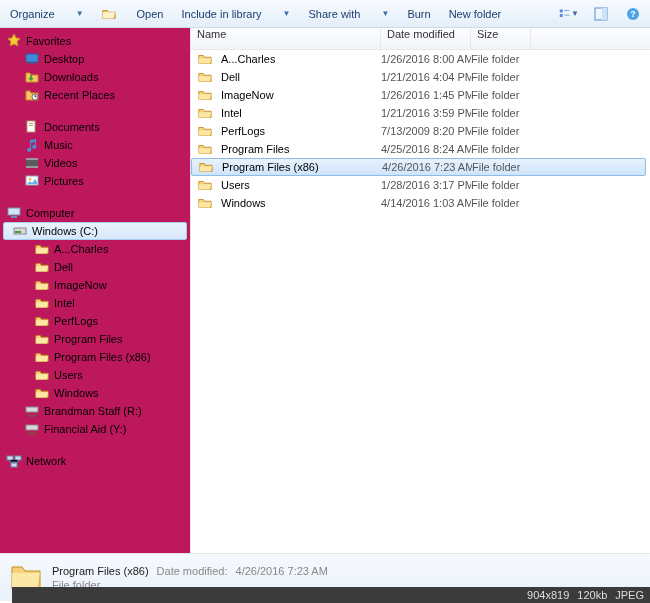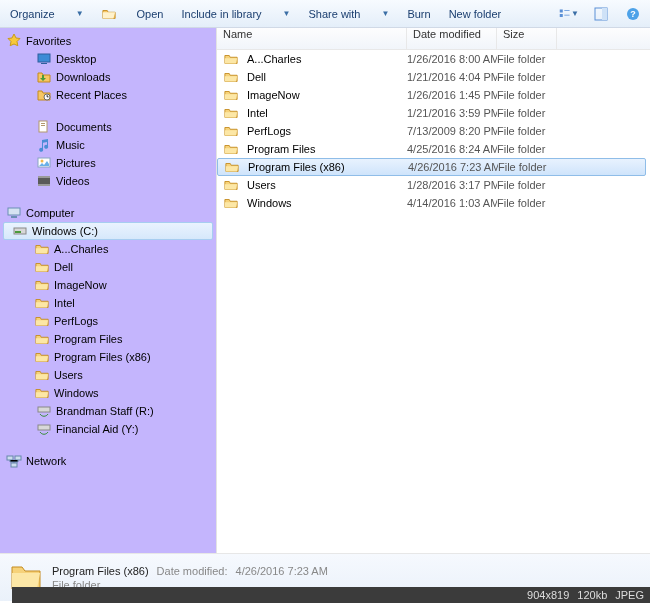--- a/index.html
+++ b/index.html
@@ -37,22 +37,22 @@
   .view-btn {
     width: 22px; height: 20px;
     display: flex; align-items: center; justify-content: center;
     border: 1px solid transparent;
   }
   .main {
     display: flex;
     height: 525px;
   }
   .sidebar {
-    width: 217px;
-    background: #c4b5fd;
+    width: 191px;
+    background: #be185d;
     border-right: 1px solid #e3e3e3;
     padding: 4px 0;
     overflow: hidden;
   }
   .tree-group { margin-bottom: 14px; }
   .tree-row {
     display: flex;
     align-items: center;
     height: 18px;
     padding-left: 6px;
@@ -65,21 +65,21 @@
     border: 1px solid #a7cdf0;
     border-radius: 2px;
     margin: 0 3px;
     padding-left: 8px;
   }
   .tree-icon {
     width: 16px; height: 16px;
     margin-right: 4px;
     display: inline-flex; align-items: center; justify-content: center;
   }
-  .indent-1 { padding-left: 36px; }
+  .indent-1 { padding-left: 24px; }
   .indent-2 { padding-left: 34px; }
   .content {
     flex: 1;
     background: #fff;
   }
   .columns {
     display: flex;
     height: 22px;
     border-bottom: 1px solid #e8e8e8;
     background: linear-gradient(#fdfdfe, #f1f5fa);
@@ -251,36 +251,36 @@
           <span class="tree-icon">
             <svg viewBox="0 0 16 16">
               <path fill="#4b8dd6" d="M6 3l6-1v7a2 2 0 11-1-1V5l-4 .7V12a2 2 0 11-1-1z"></path>
             </svg>
           </span>
           <span>Music</span>
         </div>
       <div class="tree-row indent-1">
           <span class="tree-icon">
             <svg viewBox="0 0 16 16">
+              <rect x="2" y="4" width="12" height="8" fill="#5a5a5a"></rect>
+              <rect x="2" y="3" width="12" height="2" fill="#9a9a9a"></rect>
+              <rect x="2" y="11" width="12" height="2" fill="#9a9a9a"></rect>
+            </svg>
+          </span>
+          <span>Videos</span>
+        </div>
+      <div class="tree-row indent-1">
+          <span class="tree-icon">
+            <svg viewBox="0 0 16 16">
               <rect x="2" y="3" width="12" height="9" fill="#fff" stroke="#8aa6c2"></rect>
               <circle cx="6" cy="6" r="1.5" fill="#f2b84b"></circle>
               <path fill="#6ab0e8" d="M3 11l3-3 2 2 3-4 2 3v2H3z"></path>
             </svg>
           </span>
           <span>Pictures</span>
-        </div>
-      <div class="tree-row indent-1">
-          <span class="tree-icon">
-            <svg viewBox="0 0 16 16">
-              <rect x="2" y="4" width="12" height="8" fill="#5a5a5a"></rect>
-              <rect x="2" y="3" width="12" height="2" fill="#9a9a9a"></rect>
-              <rect x="2" y="11" width="12" height="2" fill="#9a9a9a"></rect>
-            </svg>
-          </span>
-          <span>Videos</span>
         </div>
     </div>
 
     <div class="tree-group">
       <div class="tree-row header">
         <span class="tree-icon">
             <svg viewBox="0 0 16 16">
               <rect x="2" y="3" width="12" height="7" fill="#d6e3f2" stroke="#6b8fb4"></rect>
               <rect x="5" y="11" width="6" height="2" fill="#6b8fb4"></rect>
             </svg>

